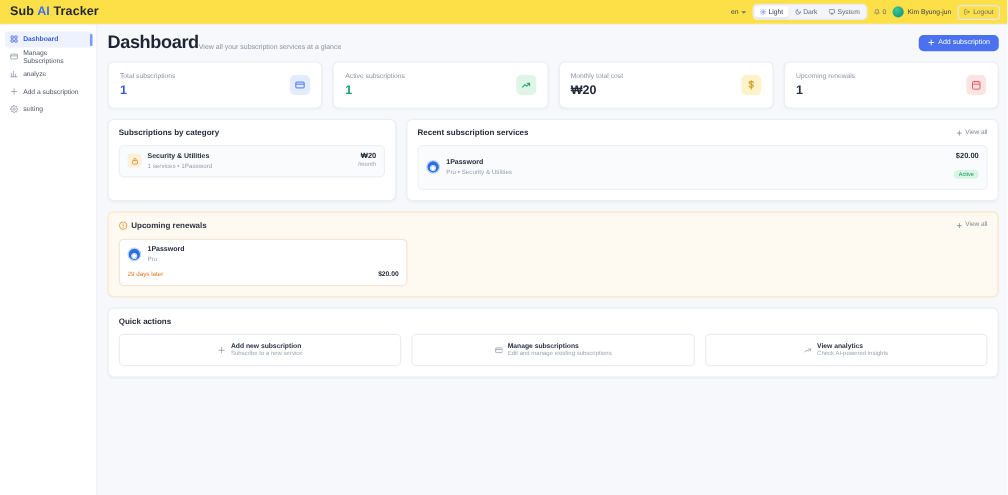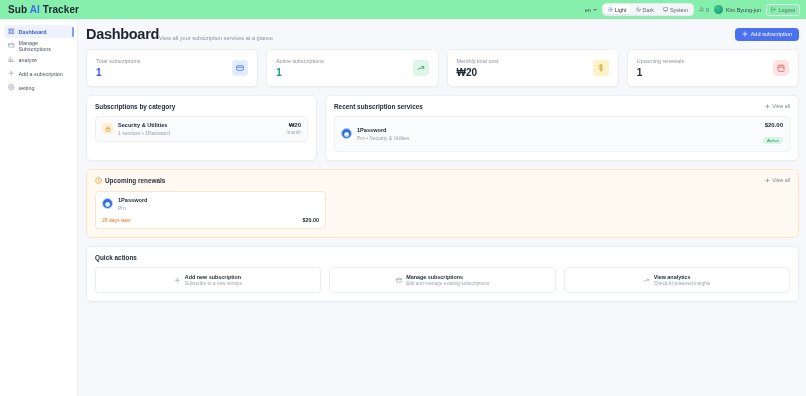--- a/index.html
+++ b/index.html
@@ -10,21 +10,21 @@
     color: #1e2433;
     overflow: hidden;
   }
   .app { display: flex; flex-direction: column; width: 806px; height: 396px; }
 
   
   .topbar {
     height: 20px; flex: 0 0 20px;
     display: flex; align-items: center;
     padding: 0 6px 0 8px;
-    background: #86efac;
+    background: #fde047;
     border-bottom: 1px solid #eef0f4;
   }
   .brand { font-size: 10px; font-weight: bold; letter-spacing: .1px; white-space: nowrap; }
   .brand .ai { color: #3b6ef5; }
   .topbar-right { margin-left: auto; display: flex; align-items: center; gap: 5px; }
 
   .lang {
     display: flex; align-items: center; gap: 2px;
     font-size: 5.5px; color: #3d4758; cursor: pointer;
   }

